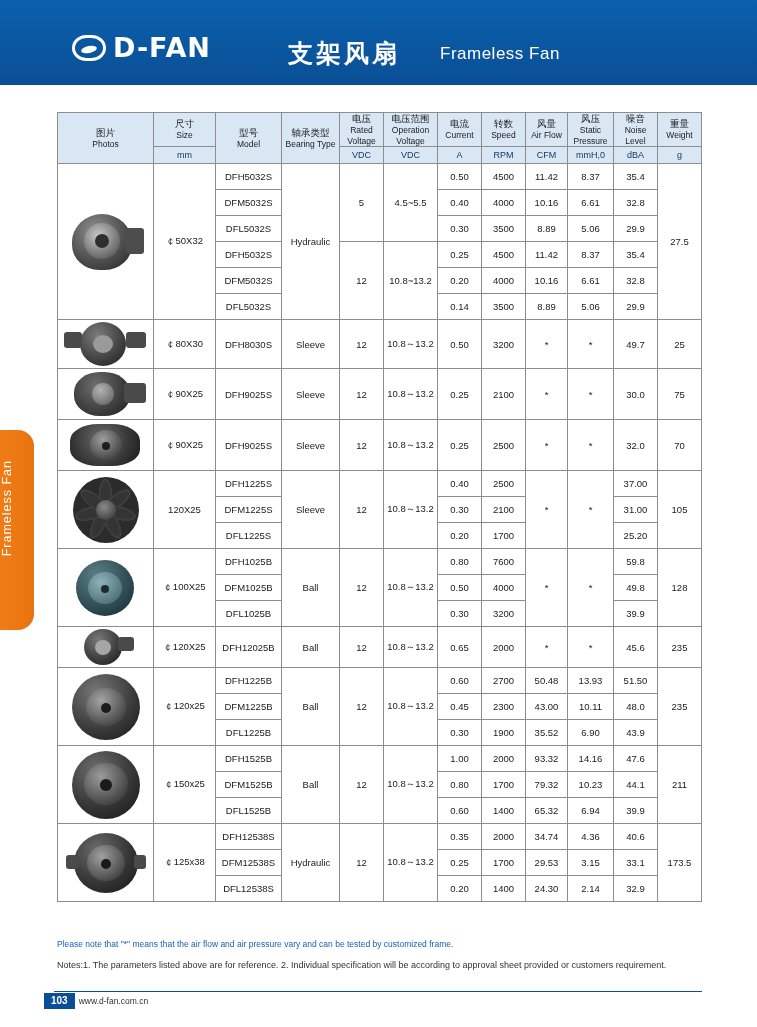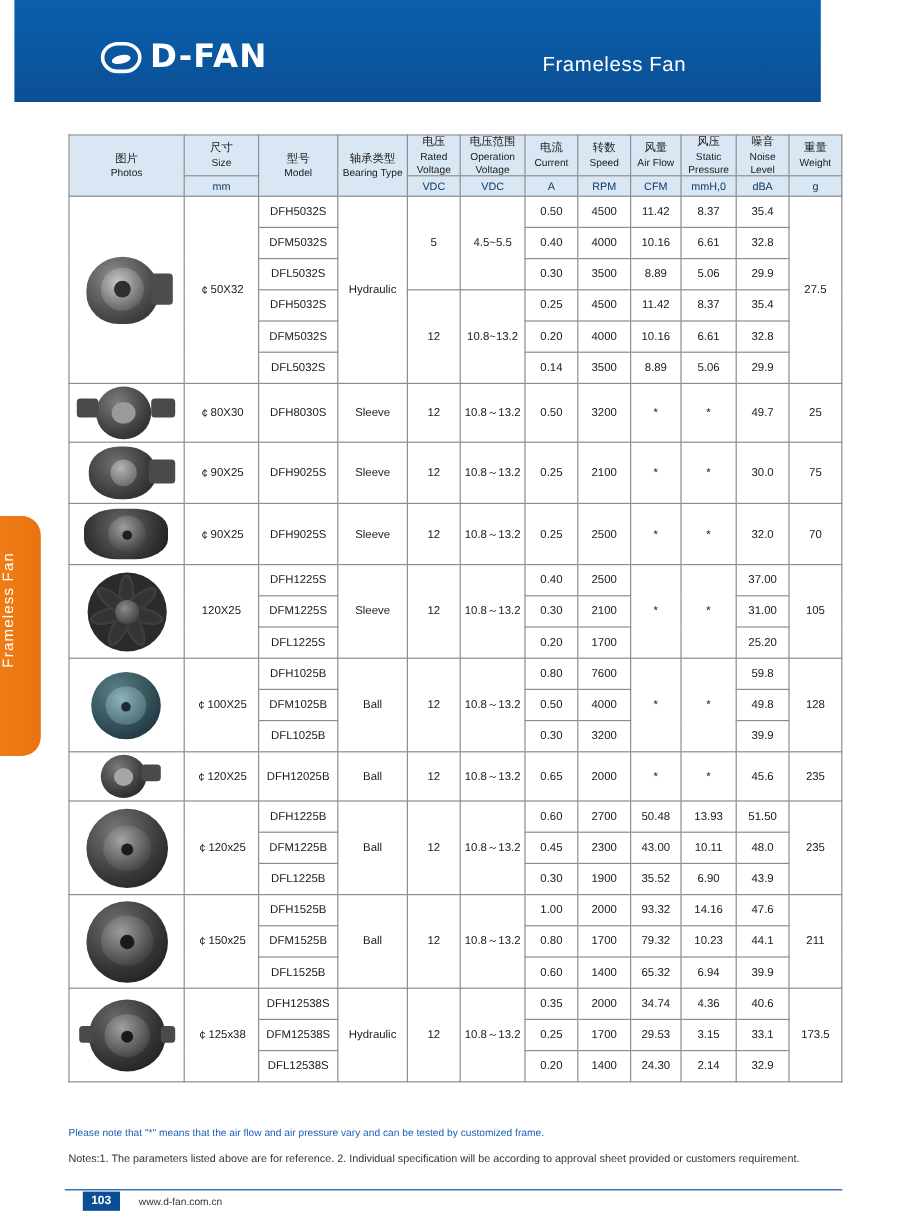--- a/index.html
+++ b/index.html
@@ -9,22 +9,22 @@
     height: 1027px;
     background: #ffffff;
     font-family: "Liberation Sans", sans-serif;
     position: relative;
     overflow: hidden;
   }
 
   
   .header {
     position: absolute;
-    left: 12px; top: 0;
-    width: 672px; height: 88px;
+    left: 0; top: 0;
+    width: 757px; height: 88px;
     background: linear-gradient(to bottom, #0b5fae 0%, #0a57a0 55%, #0a4f95 100%);
     border-bottom: 3px solid #ffffff;
   }
   .logo-wrap {
     position: absolute;
     left: 72px; top: 32px;
     display: flex; align-items: center; gap: 7px;
   }
   .logo-mark {
     width: 34px; height: 26px;
@@ -162,50 +162,51 @@
   }
   .notes {
     position: absolute;
     left: 57px; top: 960px;
     font-size: 9px;
     color: #333333;
     width: 650px;
   }
   .footer-bar {
     position: absolute;
-    left: 69px; top: 993px;
+    left: 44px; top: 993px;
     display: flex; align-items: center;
   }
   .page-num {
     background: #0a4f95;
     color: #ffffff;
     font-size: 10px;
     padding: 2px 7px 3px 7px;
     font-weight: bold;
   }
   .site {
     font-size: 8.5px;
     color: #333333;
-    margin-left: 16px;
+    margin-left: 4px;
   }
   .bottom-rule {
     position: absolute;
     left: 54px; top: 991px;
     width: 648px; height: 1px;
     background: #0a4f95;
   }
 </style>
 </head>
 <body>
 
 <div class="header">
   <div class="logo-wrap">
     <div class="logo-mark"></div>
     <div class="logo-text">D-FAN</div>
   </div>
+  <div class="title-cn">支架风扇</div>
   <div class="title-en">Frameless Fan</div>
 </div>
 
 <div class="side-tab">
   <span>Frameless Fan</span>
 </div>
 
 <div class="table-wrap">
   <table class="spec">
     <colgroup>

